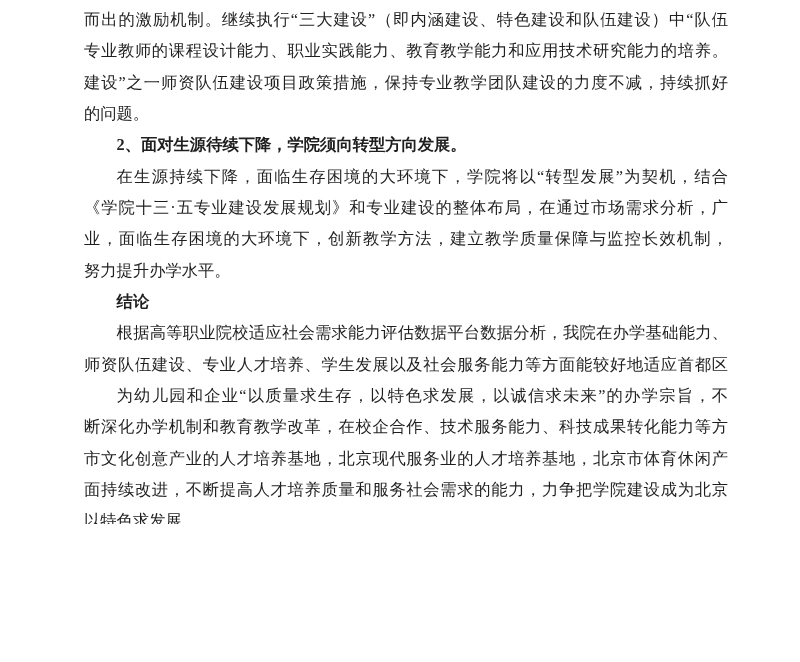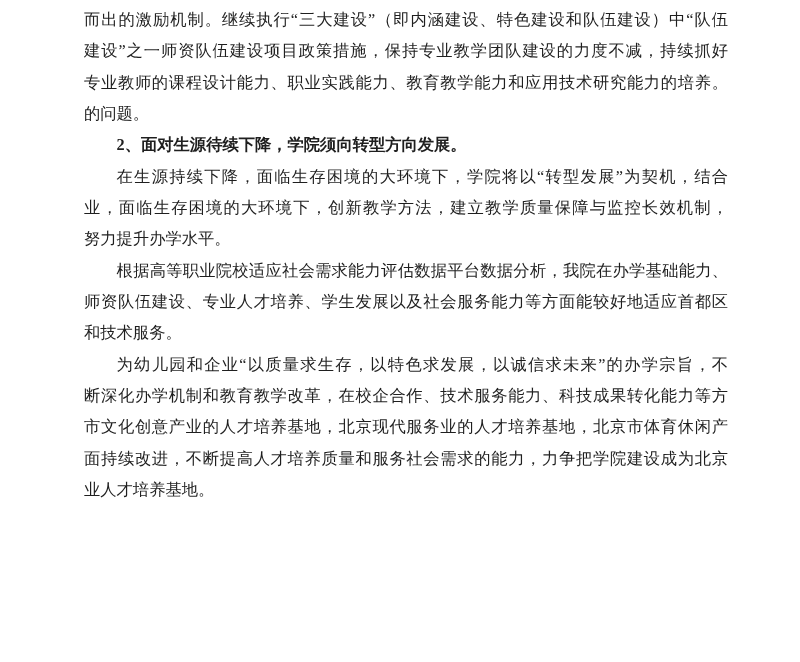--- a/index.html
+++ b/index.html
@@ -42,33 +42,34 @@
     font-weight: bold;
     text-align: right;
     text-align-last: left;
   }
 </style>
 </head>
 <body>
 
 <div class="page">
   <div class="line justify">而出的激励机制。继续执行“三大建设”（即内涵建设、特色建设和队伍建设）中“队伍</div>
+  <div class="line justify">专业教师的课程设计能力、职业实践能力、教育教学能力和应用技术研究能力的培养。</div>
   <div class="line justify">建设”之一师资队伍建设项目政策措施，保持专业教学团队建设的力度不减，持续抓好</div>
-  <div class="line justify">专业教师的课程设计能力、职业实践能力、教育教学能力和应用技术研究能力的培养。</div>
   <div class="line last">的问题。</div>
 
   <div class="line heading indent">2、面对生源待续下降，学院须向转型方向发展。</div>
 
   <div class="line justify indent">在生源持续下降，面临生存困境的大环境下，学院将以“转型发展”为契机，结合</div>
+  <div class="line justify">《学院十三·五专业建设发展规划》和专业建设的整体布局，在通过市场需求分析，广</div>
   <div class="line justify">业，面临生存困境的大环境下，创新教学方法，建立教学质量保障与监控长效机制，</div>
   <div class="line last">努力提升办学水平。</div>
 
+  <div class="line heading indent">结论</div>
 
   <div class="line justify indent">根据高等职业院校适应社会需求能力评估数据平台数据分析，我院在办学基础能力、</div>
   <div class="line justify">师资队伍建设、专业人才培养、学生发展以及社会服务能力等方面能较好地适应首都区</div>
-  <div class="line last">和技术服务。</div>
 
   <div class="line justify indent">为幼儿园和企业“以质量求生存，以特色求发展，以诚信求未来”的办学宗旨，不</div>
   <div class="line justify">断深化办学机制和教育教学改革，在校企合作、技术服务能力、科技成果转化能力等方</div>
   <div class="line justify">市文化创意产业的人才培养基地，北京现代服务业的人才培养基地，北京市体育休闲产</div>
   <div class="line justify">面持续改进，不断提高人才培养质量和服务社会需求的能力，力争把学院建设成为北京</div>
-  <div class="line last">业人才培养基地。</div>
+  <div class="line last">以特色求发展。</div>
 </div>
 
 </body></html>

